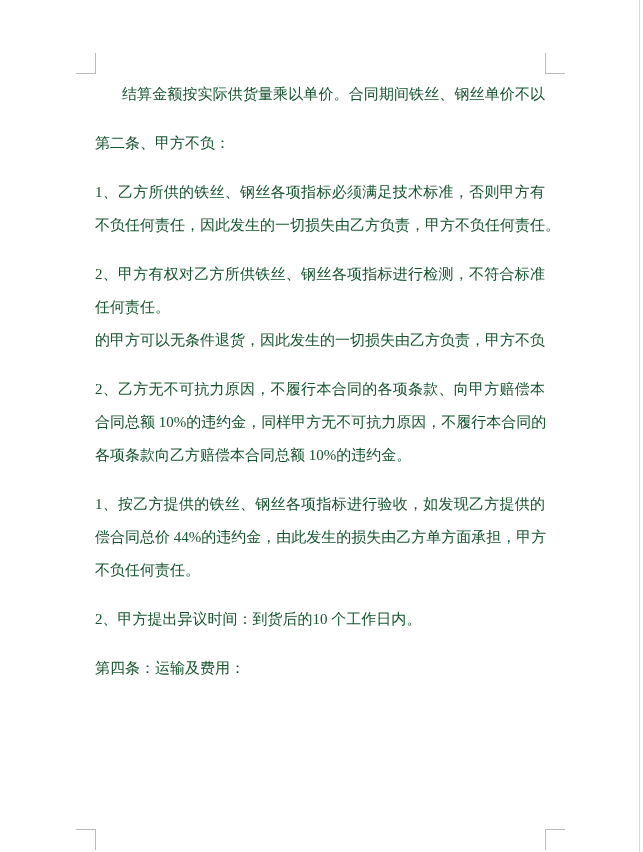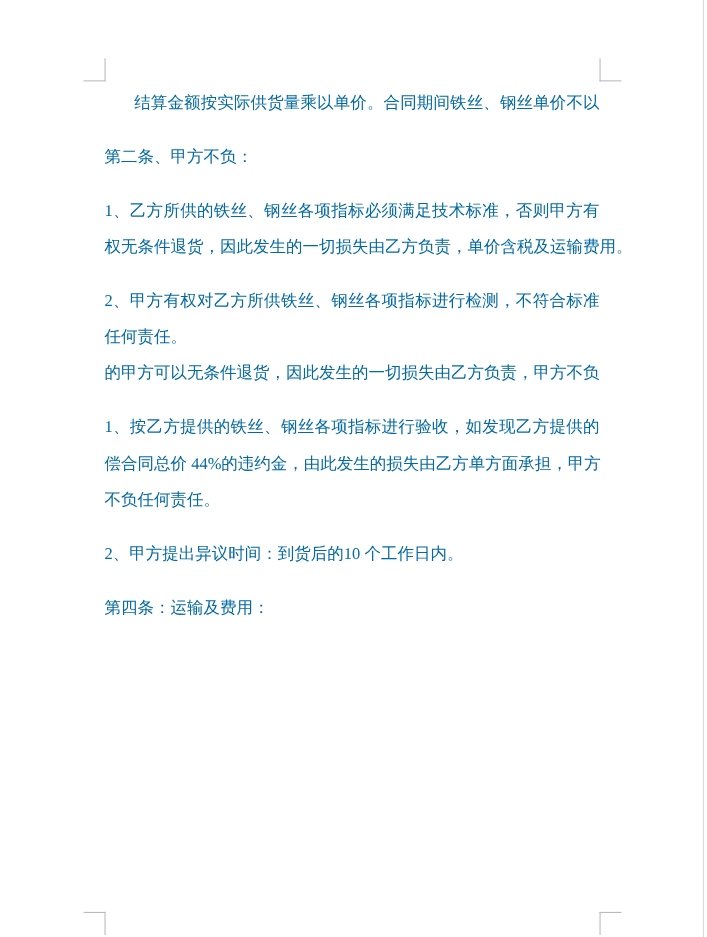--- a/index.html
+++ b/index.html
@@ -34,21 +34,21 @@
   .mark.tl { left: 76px;  top: 53px;  border-right-width: 1px; border-bottom-width: 1px; }
   .mark.tr { left: 545px; top: 53px;  border-left-width: 1px;  border-bottom-width: 1px; }
   .mark.bl { left: 76px;  top: 829px; border-right-width: 1px; border-top-width: 1px; }
   .mark.br { left: 545px; top: 829px; border-left-width: 1px;  border-top-width: 1px; }
 
   .text-area {
     position: absolute;
     left: 95px;
     top: 78px;
     width: 450px;
-    color: #0369a1;
+    color: #14532d;
     font-size: 15px;
   }
   .para {
     margin: 0 0 16px 0;
   }
   .line {
     height: 33px;
     line-height: 33px;
     white-space: nowrap;
     overflow: visible;
@@ -76,26 +76,31 @@
 
   <div class="text-area" id="doc-body">
       <div class="para body">
         <div class="line fill indent">结算金额按实际供货量乘以单价。合同期间铁丝、钢丝单价不以</div>
       </div>
       <div class="para heading">
         <div class="line">第二条、甲方不负：</div>
       </div>
       <div class="para body">
         <div class="line fill">1、乙方所供的铁丝、钢丝各项指标必须满足技术标准，否则甲方有</div>
-        <div class="line">权无条件退货，因此发生的一切损失由乙方负责，单价含税及运输费用。</div>
+        <div class="line">不负任何责任，因此发生的一切损失由乙方负责，甲方不负任何责任。</div>
       </div>
       <div class="para body">
         <div class="line fill">2、甲方有权对乙方所供铁丝、钢丝各项指标进行检测，不符合标准</div>
         <div class="line">任何责任。</div>
         <div class="line fill">的甲方可以无条件退货，因此发生的一切损失由乙方负责，甲方不负</div>
+      </div>
+      <div class="para body">
+        <div class="line fill">2、乙方无不可抗力原因，不履行本合同的各项条款、向甲方赔偿本</div>
+        <div class="line fill">合同总额 10%的违约金，同样甲方无不可抗力原因，不履行本合同的</div>
+        <div class="line">各项条款向乙方赔偿本合同总额 10%的违约金。</div>
       </div>
       <div class="para body">
         <div class="line fill">1、按乙方提供的铁丝、钢丝各项指标进行验收，如发现乙方提供的</div>
         <div class="line fill">偿合同总价 44%的违约金，由此发生的损失由乙方单方面承担，甲方</div>
         <div class="line">不负任何责任。</div>
       </div>
       <div class="para body">
         <div class="line">2、甲方提出异议时间：到货后的10 个工作日内。</div>
       </div>
       <div class="para heading">

